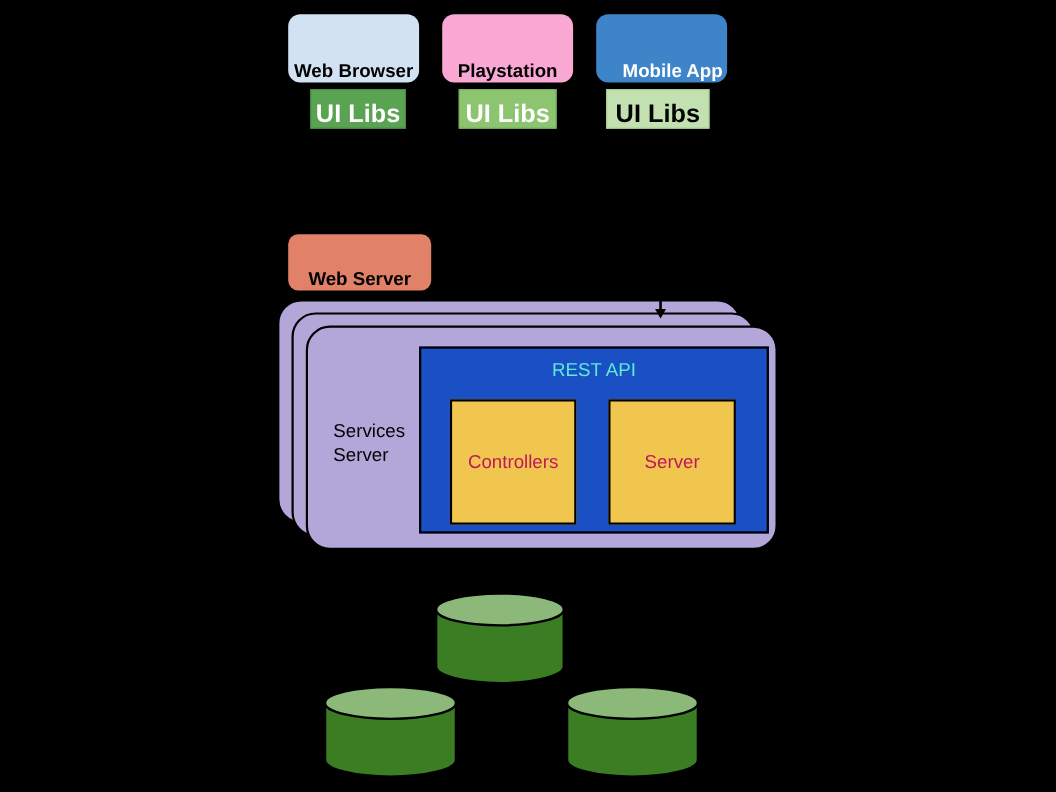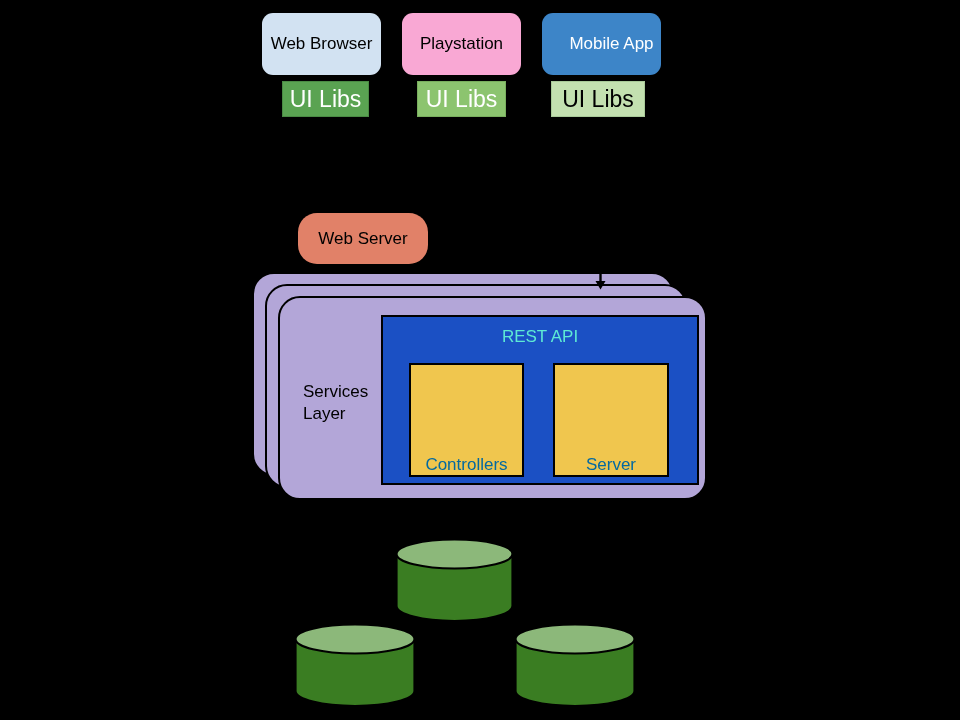--- a/index.html
+++ b/index.html
@@ -20,24 +20,25 @@
     left: 0;
     top: 0;
     width: 960px;
     height: 720px;
     background: #000000;
   }
   .node {
     position: absolute;
     box-sizing: border-box;
     display: flex;
-    align-items: center;
+    align-items: flex-end;
     justify-content: center;
     text-align: center;
     line-height: 1.15;
+    font-weight: bold;
   }
 
   
   .client {
     border-radius: 11px;
     font-size: 17px;
   }
   #client-0 { left: 262px; top: 13px;  width: 119px; height: 62px;
               background: #d2e2f2; color: #000000; }
   #client-1 { left: 402px; top: 13px;  width: 119px; height: 62px;
@@ -52,23 +53,22 @@
              background: #5aa352; color: #ffffff; border: 1px solid #4a8a44; }
   #uilib-1 { left: 417px; top: 81px; width: 89px; height: 36px;
              background: #8cc46f; color: #ffffff; border: 1px solid #79ae5e; }
   #uilib-2 { left: 551px; top: 81px; width: 94px; height: 36px;
              background: #c3e0b0; color: #000000; border: 1px solid #a8c998; }
 
   
   #web-server {
     left: 262px; top: 213px; width: 130px; height: 51px;
     background: #e18168; color: #000000;
-    border-radius: 19px;
-    font-size: 17px;
-    margin-left: 36px;
+    border-radius: 9px;
+    font-size: 17px;
   }
 
   
   .stack-card {
     position: absolute;
     box-sizing: border-box;
     background: #b3a6d8;
     border: 2px solid #000000;
     border-radius: 22px;
   }
@@ -101,23 +101,23 @@
     text-align: center;
     color: #5eead4;
     font-size: 17px;
   }
   .api-box {
     position: absolute;
     box-sizing: border-box;
     background: #f0c64e;
     border: 2px solid #000000;
     display: flex;
-    align-items: flex-end;
+    align-items: center;
     justify-content: center;
-    color: #0369a1;
+    color: #be185d;
     font-size: 17px;
   }
   #api-box-0 { left: 409px; top: 363px; width: 115px; height: 114px; }
   #api-box-1 { left: 553px; top: 363px; width: 116px; height: 114px; }
 
   
   #arrow-webserver-services {
     position: absolute;
     left: 595px; top: 264px;
     width: 11px; height: 26px;
@@ -157,21 +157,21 @@
   </div>
 
   <div class="node" id="web-server">
     <span>Web Server</span>
   </div>
 
   <div class="stack-card" id="stack-card-0"></div>
   <div class="stack-card" id="stack-card-1"></div>
   <div class="stack-card" id="stack-card-2"></div>
 
-  <div id="services-label">Services Layer</div>
+  <div id="services-label">Services Server</div>
 
   <div id="rest-api">
     <div id="rest-api-label">REST API</div>
   </div>
   <div class="api-box" id="api-box-0">
     <span>Controllers</span>
   </div>
   <div class="api-box" id="api-box-1">
     <span>Server</span>
   </div>

